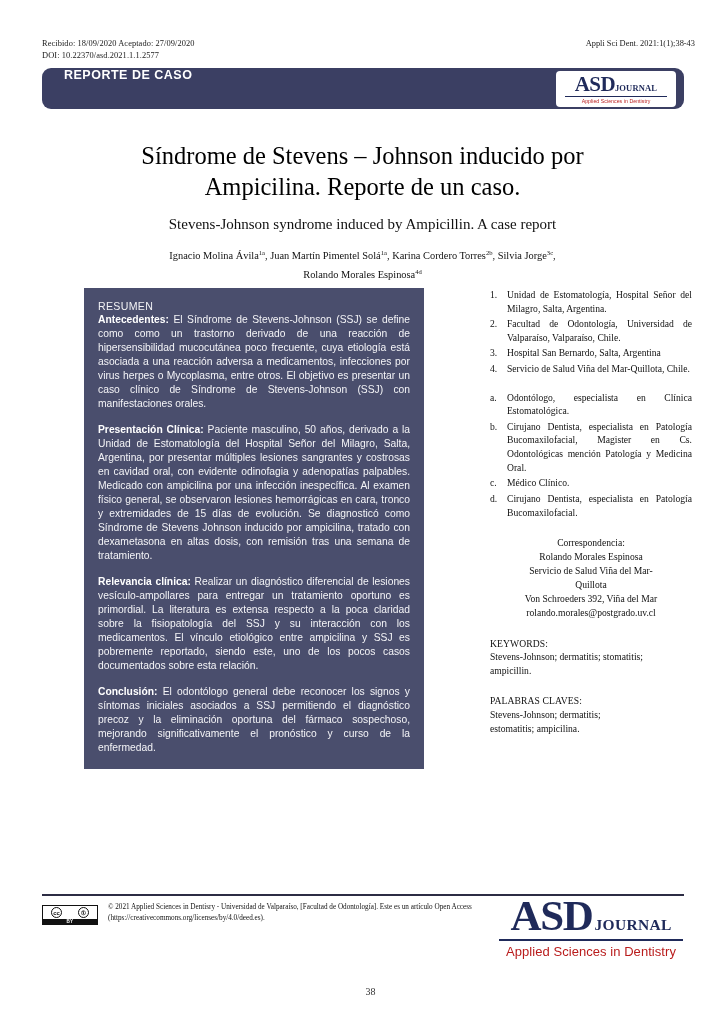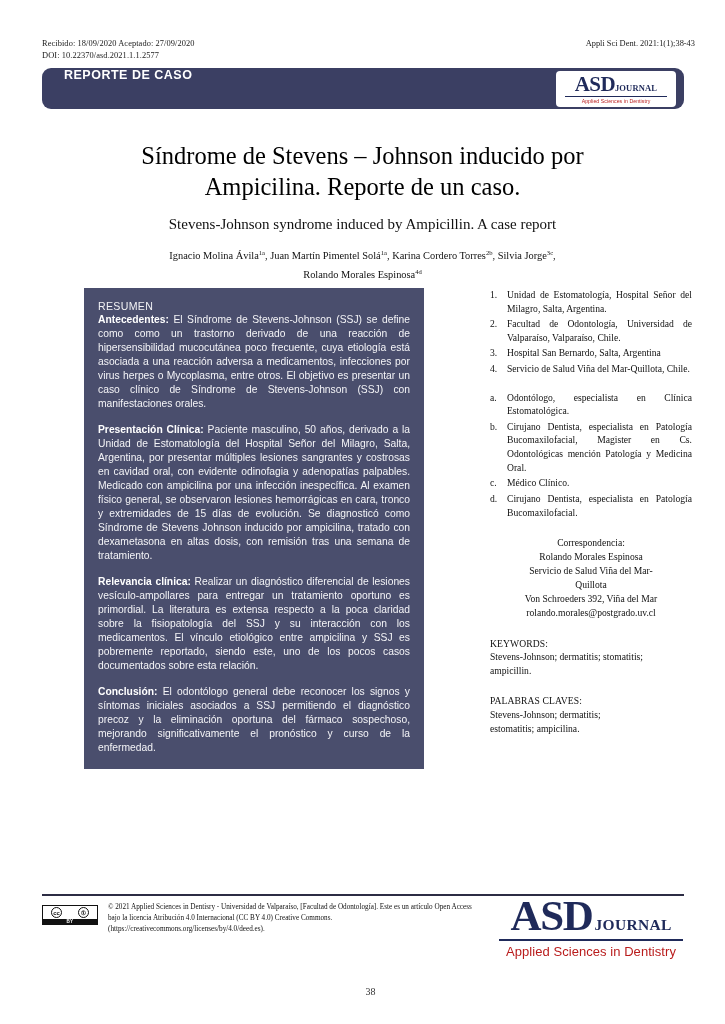--- a/index.html
+++ b/index.html
@@ -463,21 +463,20 @@
     <div class="cc-badge">
       <div class="cc-badge-top">
         <span class="cc-circle">cc</span>
         <span class="cc-circle">①</span>
       </div>
       <div class="cc-badge-bottom">BY</div>
     </div>
 
     <div class="license-text">
       <p>© 2021 Applied Sciences in Dentisry - Universidad de Valparaíso, [Facultad de Odontología]. Este es un artículo Open Access</p>
-      <p>bajo la licencia Atribución 4.0 Internacional (CC BY 4.0) Creative Commons.</p>
       <p>(https://creativecommons.org/licenses/by/4.0/deed.es).</p>
     </div>
 
     <div class="footer-logo">
       <div class="asd-mark">
         <span class="asd-big">ASD</span>
           <span class="asd-journal">JOURNAL</span>
       </div>
       <div class="asd-rule"></div>
       <div class="asd-tagline">Applied Sciences in Dentistry</div>

